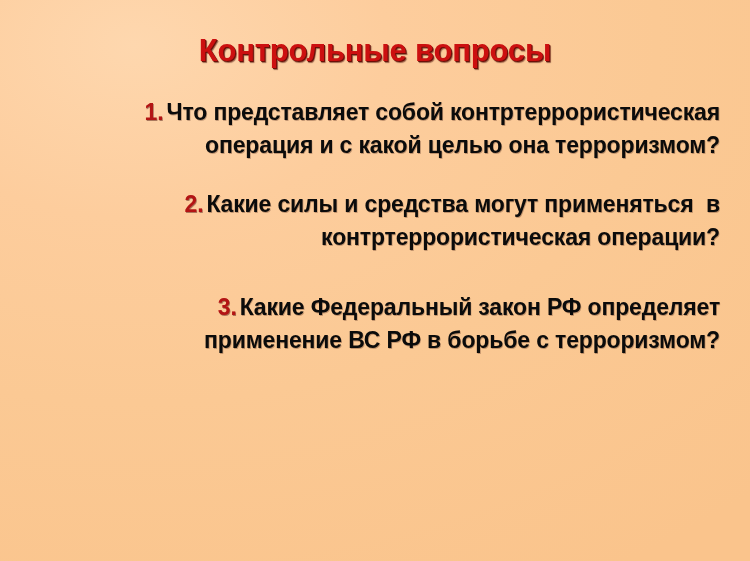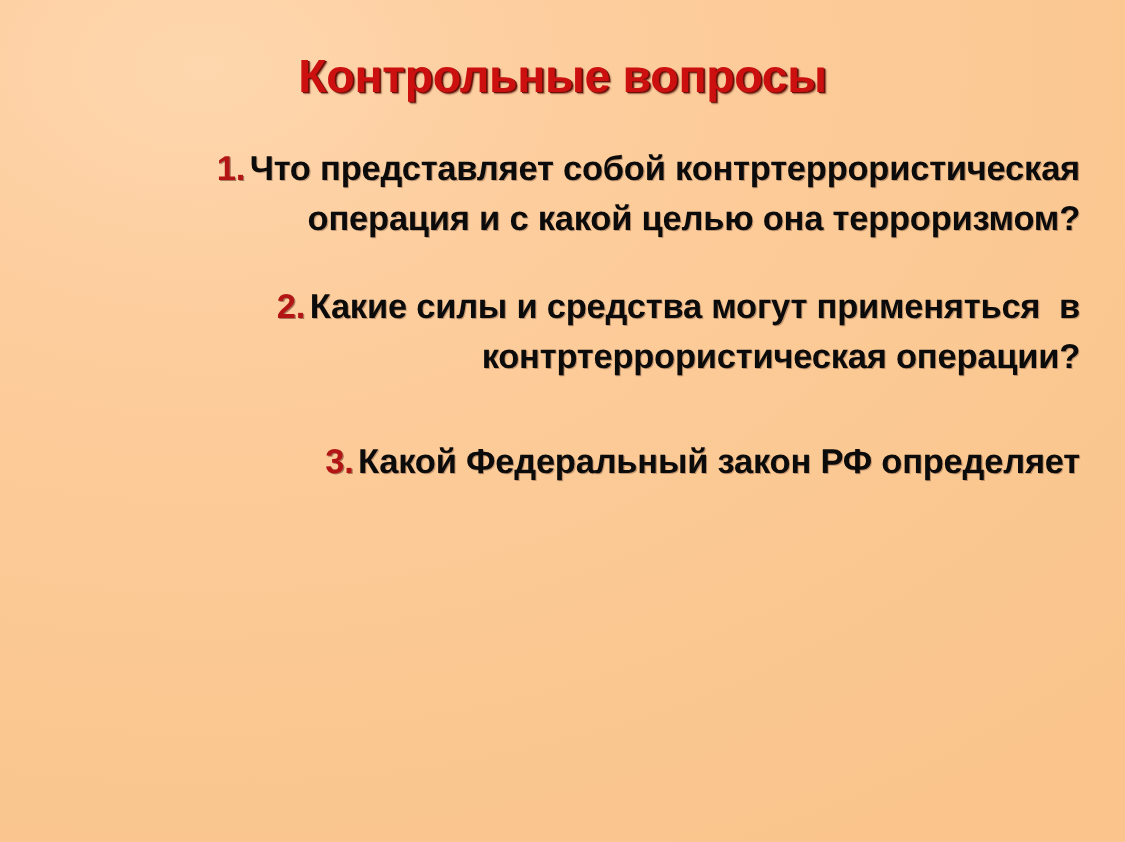--- a/index.html
+++ b/index.html
@@ -97,17 +97,18 @@
       <span class="q-line"><span class="num">1.</span><span>Что представляет собой контртеррористическая</span></span>
       <span class="q-line">операция и с какой целью она терроризмом?</span>
     </div>
 
     <div class="q-item q2">
       <span class="q-line"><span class="num">2.</span><span>Какие силы и средства могут применяться  в</span></span>
       <span class="q-line">контртеррористическая операции?</span>
     </div>
 
     <div class="q-item q3">
-      <span class="q-line"><span class="num">3.</span><span>Какой Федеральный закон РФ определяет</span></span>
+      <span class="q-line"><span class="num">3.</span><span>Какие Федеральный закон РФ определяет</span></span>
+      <span class="q-line">применение ВС РФ в борьбе с терроризмом?</span>
     </div>
 
   </div>
 </div>
 
 </body></html>

